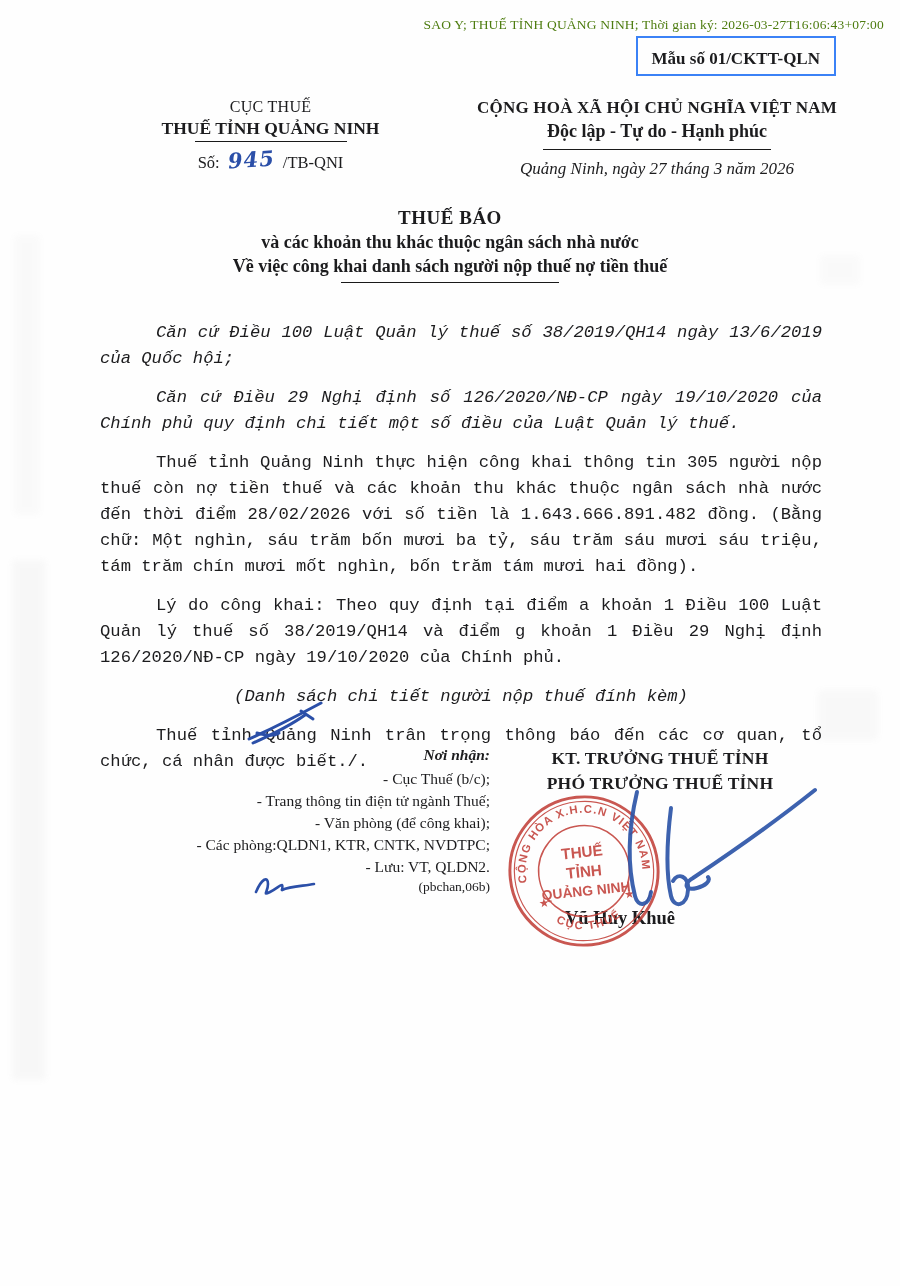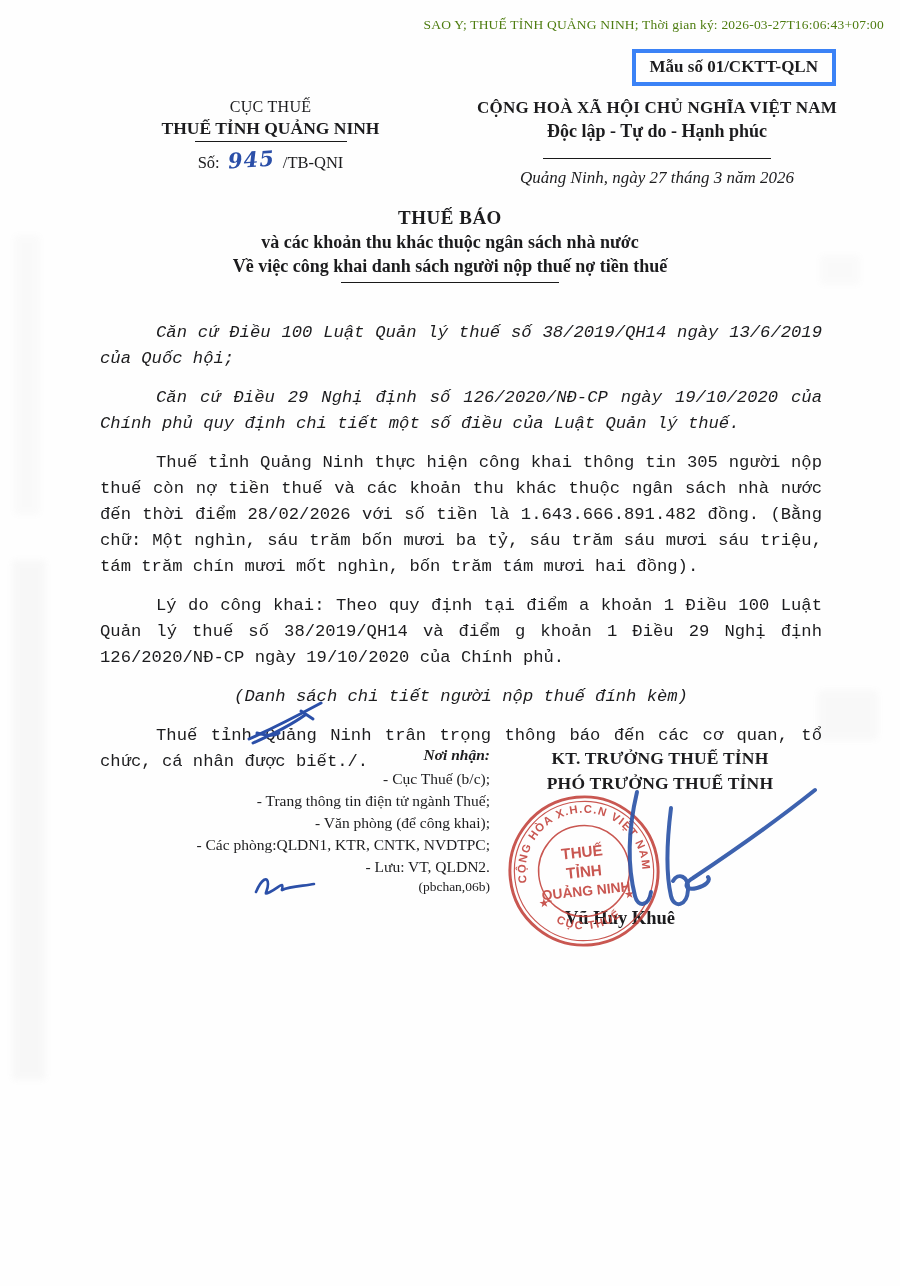--- a/index.html
+++ b/index.html
@@ -18,23 +18,23 @@
   .sm1 { left:12px; top:560px; width:34px; height:520px; }
   .sm2 { left:14px; top:235px; width:26px; height:280px; opacity:.04; }
   .sm3 { left:818px; top:690px; width:60px; height:50px; opacity:.05; }
   .sm4 { left:820px; top:255px; width:40px; height:30px; opacity:.04; }
 
   .sign-line {
     position:absolute; top:17px; right:16px;
     font-size:13.5px; letter-spacing:.2px; color:#4d7c0f;
   }
   .form-box {
-    position:absolute; top:49px; right:64px;
-    border:4px solid #3b82f6;
-    padding:4px 14px 5px;
+    position:absolute; top:36px; right:64px;
+    border:2px solid #3b82f6;
+    padding:11px 14px 5px;
     font-size:17px; font-weight:bold;
   }
   .issuer {
     position:absolute; top:98px; left:118px; width:305px;
     text-align:center;
   }
   .issuer-parent { font-size:16px; letter-spacing:.3px; }
   .issuer-name { font-size:17.5px; font-weight:bold; margin-top:2px; }
   .issuer-underline { width:152px; border-bottom:1.6px solid #1a1a1a; margin:2px auto 6px; }
   .doc-number { font-size:16.5px; margin-top:3px; }
@@ -43,21 +43,21 @@
     font-style:italic; font-weight:bold;
     color:#2b4fa8; font-size:21px;
     display:inline-block; transform:rotate(-4deg) translateY(-1px);
     padding:0 4px; letter-spacing:1px;
   }
   .national {
     position:absolute; top:98px; left:432px; width:450px;
     text-align:center;
   }
   .motto1 { font-size:17px; font-weight:bold; letter-spacing:.2px; }
-  .motto2 { font-size:18px; font-weight:bold; display:inline-block; border-bottom:1.8px solid #1a1a1a; padding:0 4px 16px; margin-top:3px; }
+  .motto2 { font-size:18px; font-weight:bold; display:inline-block; border-bottom:1.8px solid #1a1a1a; padding:0 4px 7px; margin-top:3px; }
   .place-date { font-size:17px; font-style:italic; margin-top:9px; }
 
   .title-block { position:absolute; top:207px; left:0; width:100%; text-align:center; }
   .title-heading { font-size:19px; font-weight:bold; letter-spacing:.5px; }
   .title-subject { font-size:18px; font-weight:bold; margin-top:3px; }
   .title-underline { width:218px; border-bottom:1.8px solid #1a1a1a; margin:5px auto 0; }
 
   .body-text { position:absolute; top:320px; left:100px; width:722px;font-family:Liberation Mono, monospace; }
   .body-text p {
     font-size:17.2px; line-height:26px;

